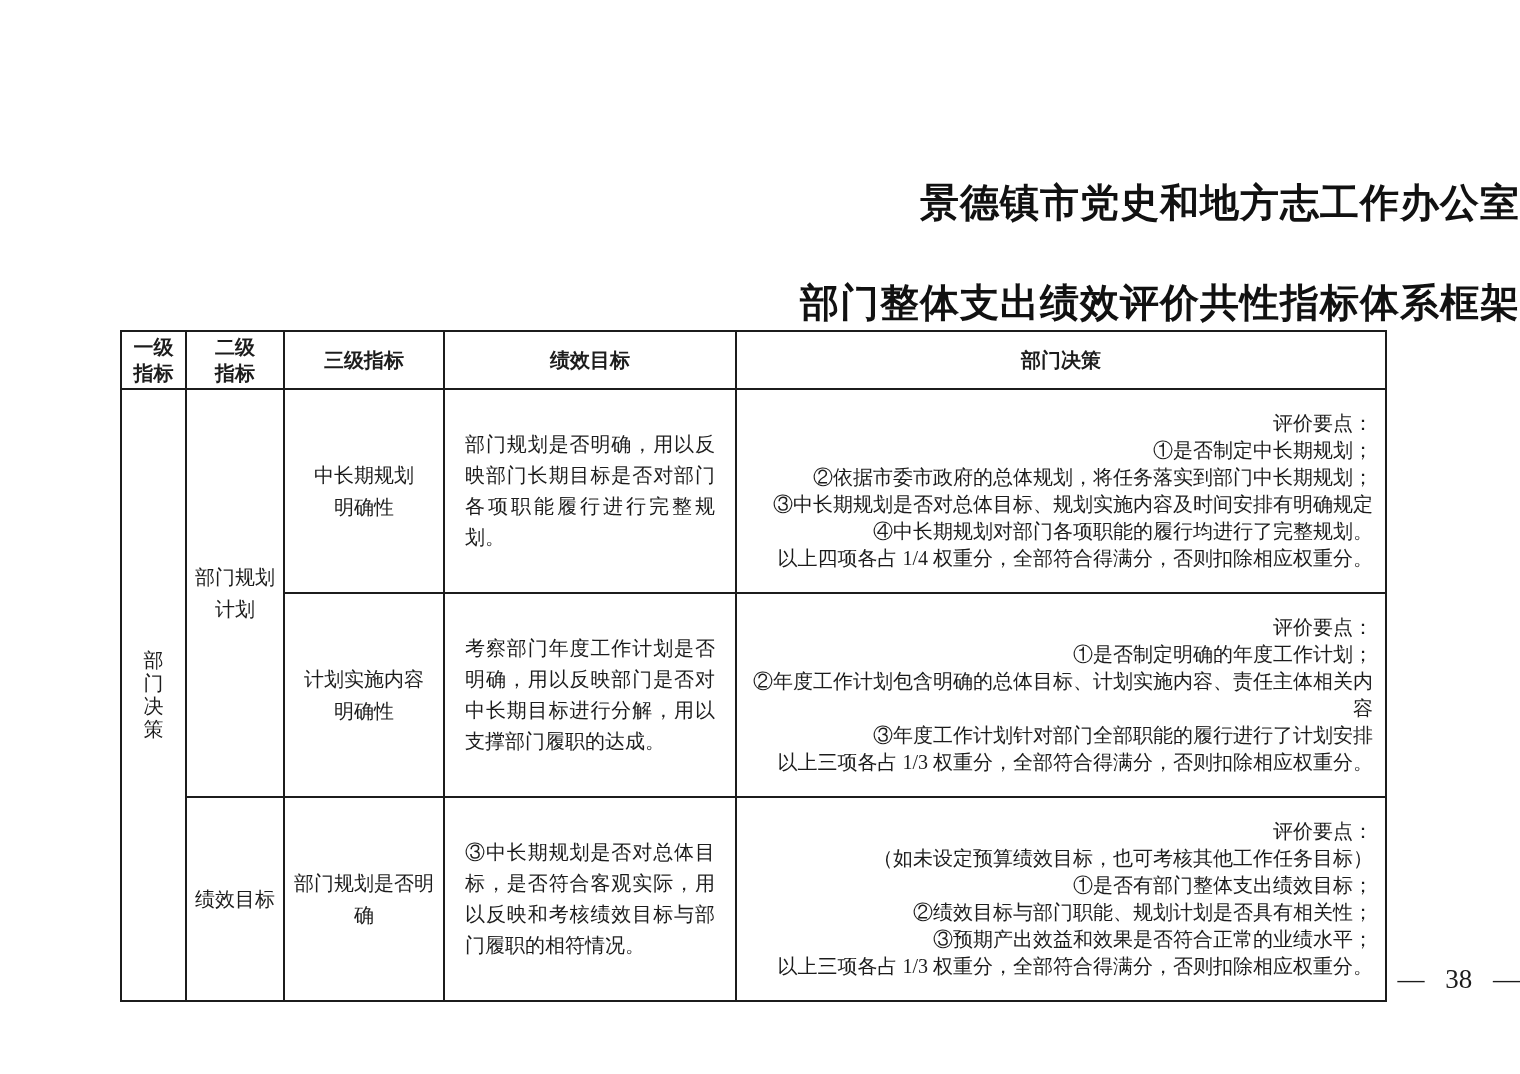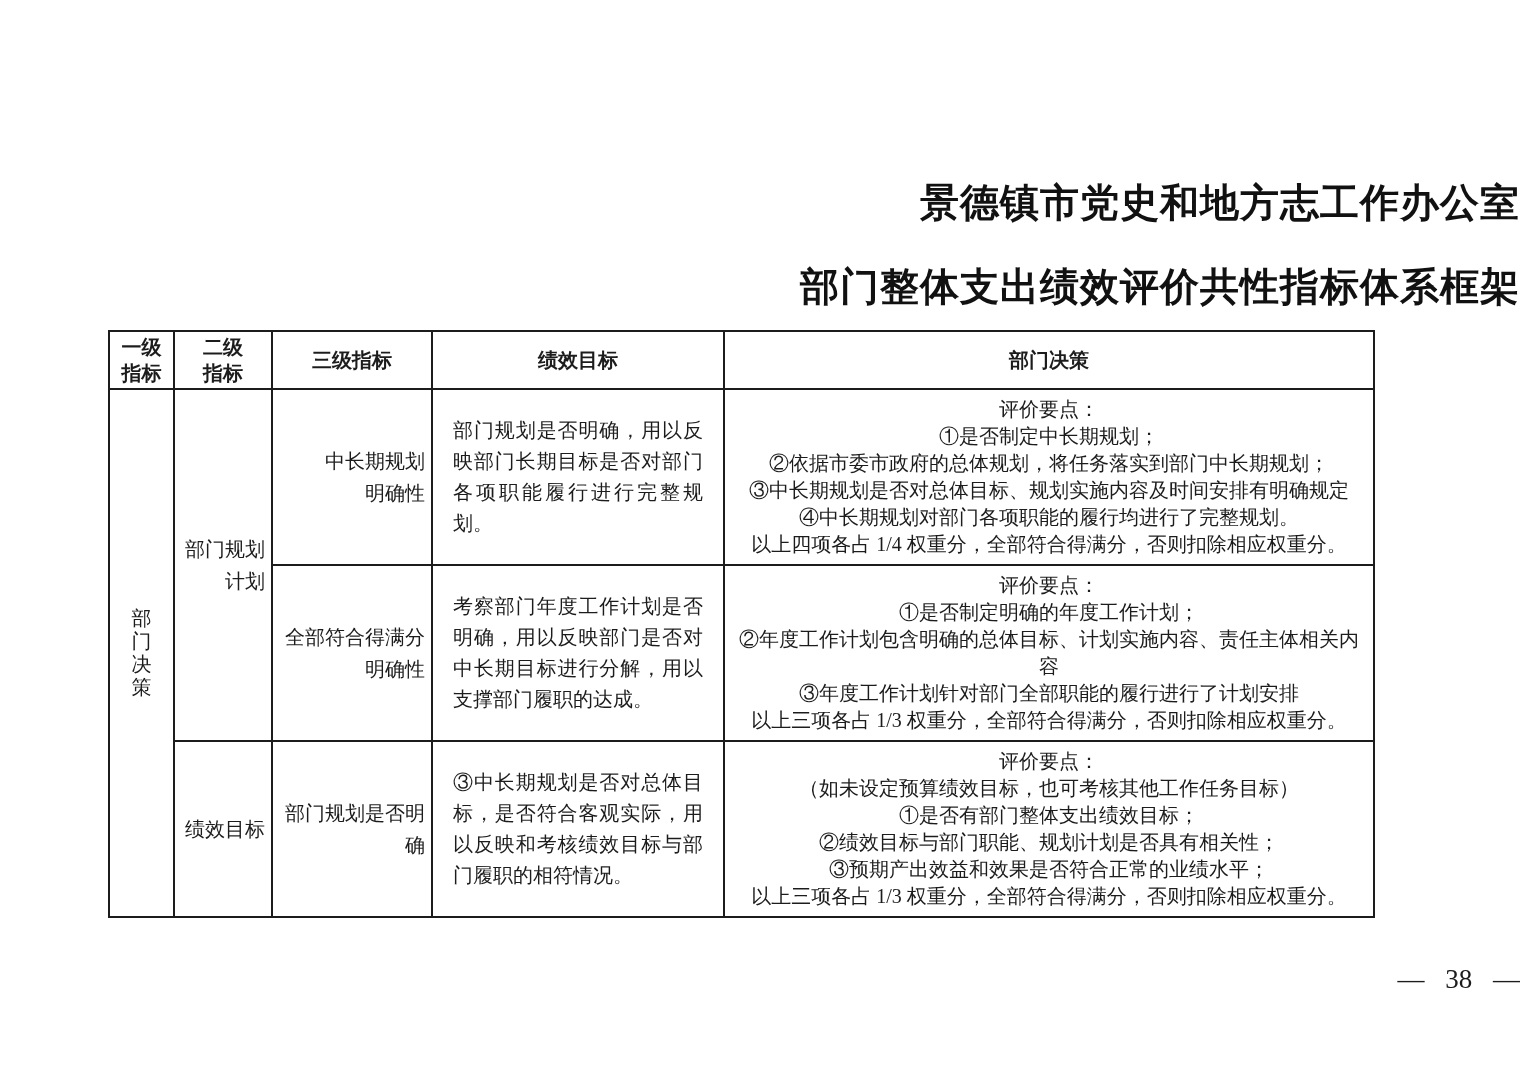--- a/index.html
+++ b/index.html
@@ -22,25 +22,25 @@
     margin: 0;
     text-align: right;
     font-family: "Liberation Sans", "DejaVu Sans", sans-serif;
     font-weight: bold;
     font-size: 39px;
     letter-spacing: 1px;
     color: #111111;
     white-space: nowrap;
   }
   .doc-title.line1 { top: 176px; }
-  .doc-title.line2 { top: 260px; }
+  .doc-title.line2 { top: 276px; }
 
   table.indicator-table {
     position: absolute;
-    left: 108px;
+    left: 120px;
     top: 330px;
     width: 1265px;
     border-collapse: collapse;
     table-layout: fixed;
   }
   .indicator-table th,
   .indicator-table td {
     border: 2px solid #1c1c1c;
     font-size: 20px;
     padding: 2px 6px;
@@ -53,21 +53,21 @@
     vertical-align: middle;
     white-space: pre-line;
     line-height: 26px;
     padding: 2px 2px;
   }
   tr.row-1 { height: 165px; }
   tr.row-2 { height: 152px; }
   tr.row-3 { height: 168px; }
 
   td.cell-center {
-    text-align: right;
+    text-align: center;
     vertical-align: middle;
     white-space: pre-line;
     line-height: 32px;
   }
   td.cell-level1 {
     text-align: center;
     vertical-align: middle;
     padding: 0;
     border-radius: 22px;
   }
@@ -78,25 +78,25 @@
     text-align: center;
     word-break: break-all;
   }
   td.cell-expl {
     text-align: justify;
     vertical-align: middle;
     line-height: 31px;
     padding: 8px 20px;
   }
   td.cell-desc {
-    text-align: center;
+    text-align: right;
     vertical-align: middle;
     white-space: pre-line;
     line-height: 27px;
-    padding: 6px 12px;
+    padding: 20px 12px;
   }
   .page-number {
     position: absolute;
     left: 0;
     right: 0;
     top: 964px;
     text-align: right;
     font-size: 27px;
     color: #1c1c1c;
     word-spacing: 14px;
@@ -138,21 +138,21 @@
 明确性</td>
       <td class="cell-expl">部门规划是否明确，用以反映部门长期目标是否对部门各项职能履行进行完整规划。</td>
       <td class="cell-desc">评价要点：
 ①是否制定中长期规划；
 ②依据市委市政府的总体规划，将任务落实到部门中长期规划；
 ③中长期规划是否对总体目标、规划实施内容及时间安排有明确规定
 ④中长期规划对部门各项职能的履行均进行了完整规划。
 以上四项各占 1/4 权重分，全部符合得满分，否则扣除相应权重分。</td>
     </tr>
     <tr class="row-2">
-      <td class="cell-center">全部符合得满分
+      <td class="cell-center">计划实施内容
 明确性</td>
       <td class="cell-expl">考察部门年度工作计划是否明确，用以反映部门是否对中长期目标进行分解，用以支撑部门履职的达成。</td>
       <td class="cell-desc">评价要点：
 ①是否制定明确的年度工作计划；
 ②年度工作计划包含明确的总体目标、计划实施内容、责任主体相关内容
 ③年度工作计划针对部门全部职能的履行进行了计划安排
 以上三项各占 1/3 权重分，全部符合得满分，否则扣除相应权重分。</td>
     </tr>
     <tr class="row-3">
       <td class="cell-center">绩效目标</td>

